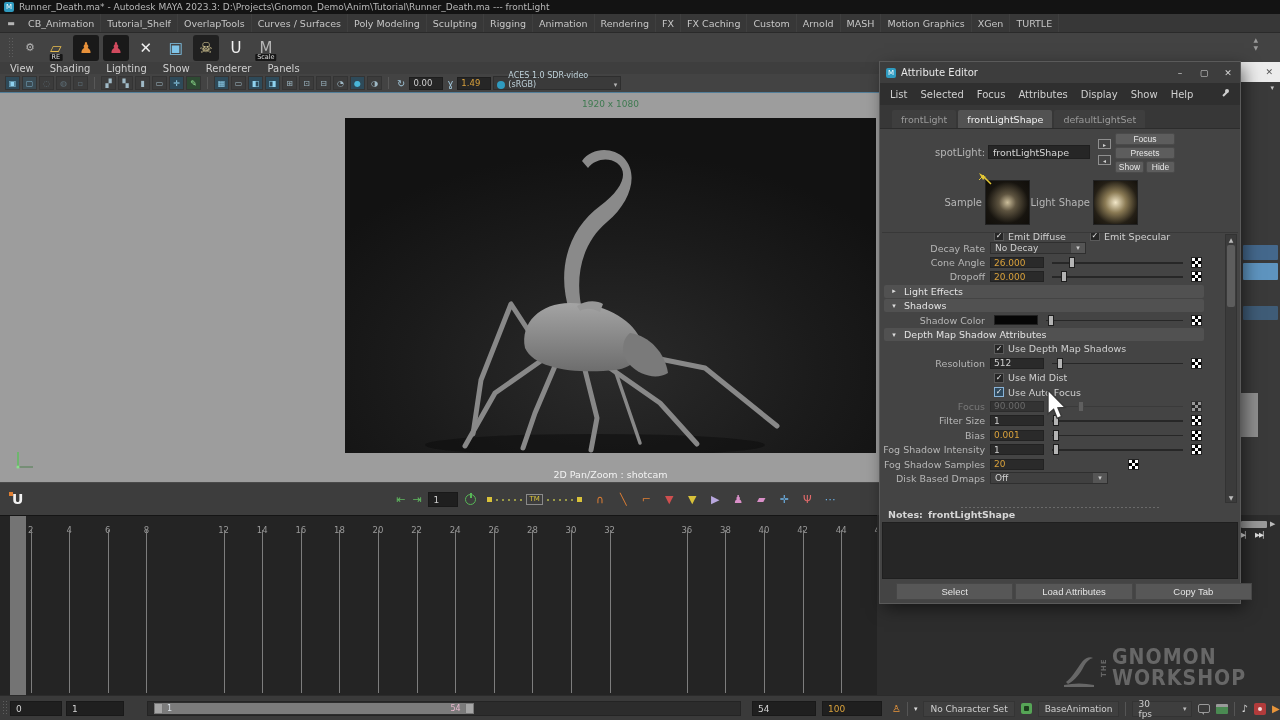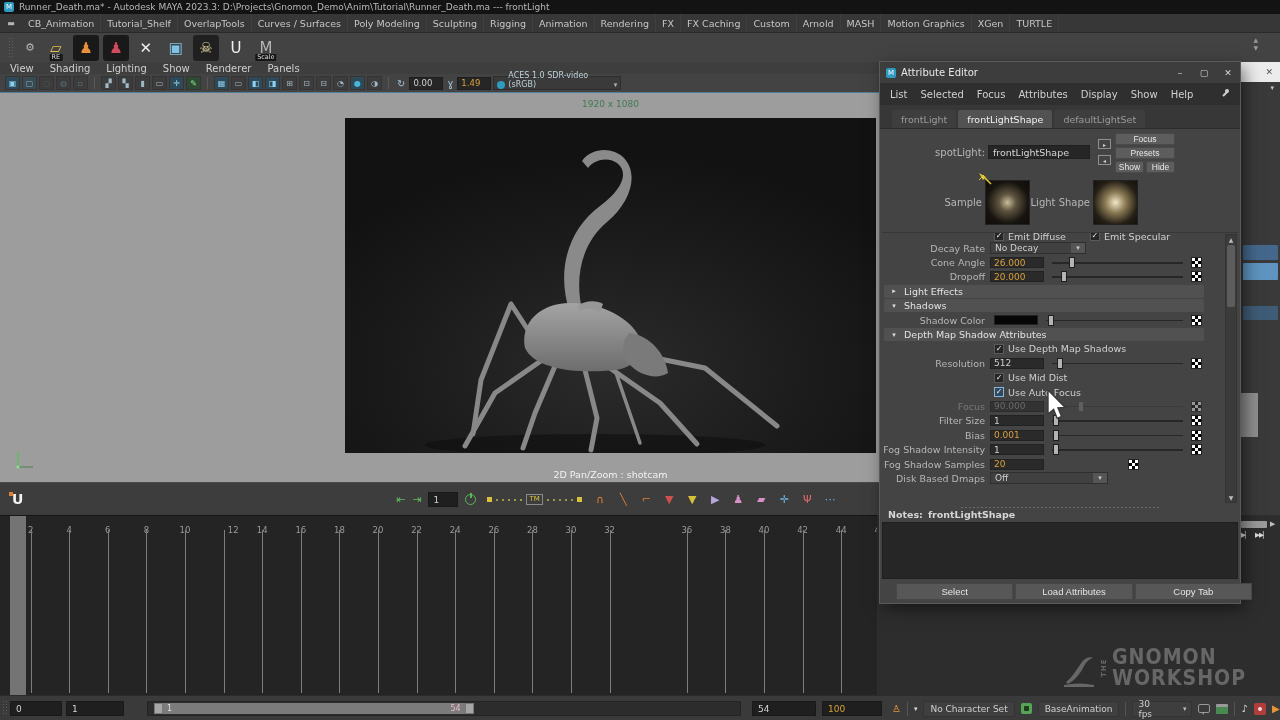--- a/index.html
+++ b/index.html
@@ -447,25 +447,22 @@
         </div>
 
         <div class="tick" style="left: calc(var(--f) * 19.3px - 8px); --f: 6;">
           <span class="tnum">6</span>
         </div>
 
         <div class="tick" style="left: calc(var(--f) * 19.3px - 8px); --f: 8;">
           <span class="tnum">8</span>
         </div>
 
-        <div class="tick" style="left: calc(var(--f) * 19.3px - 8px); --f: 10;">
-          <span class="tnum">10</span>
-        </div>
-
-        <div class="tick" style="left: calc(var(--f) * 19.3px - 8px); text-align: right; --f: 12;">
+
+        <div class="tick" style="left: calc(var(--f) * 19.3px - 8px); --f: 12;">
           <span class="tnum">12</span>
         </div>
 
         <div class="tick" style="left: calc(var(--f) * 19.3px - 8px); --f: 14;">
           <span class="tnum">14</span>
         </div>
 
         <div class="tick" style="left: calc(var(--f) * 19.3px - 8px); --f: 16;">
           <span class="tnum">16</span>
         </div>

